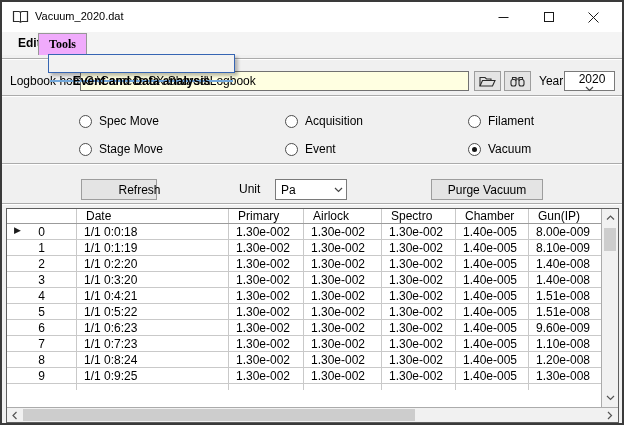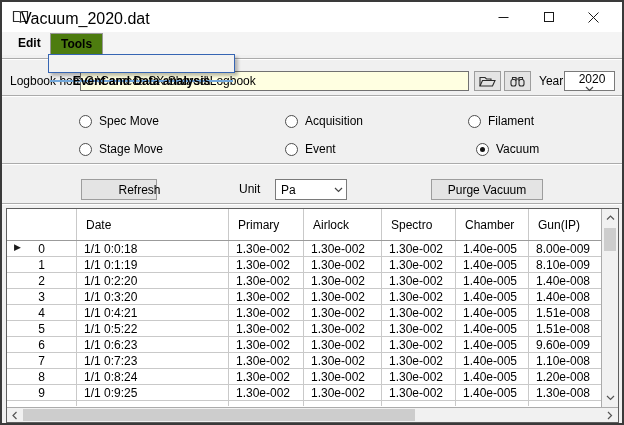--- a/index.html
+++ b/index.html
@@ -6,28 +6,28 @@
   *{box-sizing:border-box;}
   .window{
     position:relative;width:624px;height:425px;
     border:2px solid #3a3a3a;background:#f0f0f0;
     font-family:"Liberation Sans",sans-serif;font-size:12px;color:#000;
     overflow:hidden;
   }
   
   .titlebar{position:absolute;left:0;top:0;width:620px;height:30px;background:#ffffff;}
   .title-icon{position:absolute;left:10px;top:7px;width:17px;height:16px;}
-  .title-text{position:absolute;left:19px;top:8px;font-size:16px;}
+  .title-text{position:absolute;left:33px;top:8px;font-size:11px;}
   .capbtn{position:absolute;top:0;width:45px;height:30px;display:flex;align-items:center;justify-content:center;}
   .capbtn.min{left:479px;} .capbtn.max{left:524px;} .capbtn.close{left:569px;}
   
   .menubar{position:absolute;left:0;top:30px;width:620px;height:23px;background:#f4f4f4;}
   .menuitem{position:absolute;top:1px;height:20px;line-height:20px;padding:0 10px;font-weight:bold;}
   .menu-edit{left:6px;}
-  .menu-tools{left:48px;background:#4d7c0f;border:1px solid #979797;border-bottom:none;height:22px;}
+  .menu-tools{left:36px;background:#f0abfc;border:1px solid #979797;border-bottom:none;height:22px;font-family:Liberation Serif, serif;}
   .dropdown{position:absolute;left:46px;top:52px;width:187px;height:19px;background:#f2f2f2;
     border:1px solid #3665b3;box-shadow:3px 3px 3px rgba(0,0,0,.25);z-index:20;}
   .dropdown-item{position:absolute;left:1px;right:1px;top:1px;bottom:1px;background:#cde6f7;
     border:1px solid #72a7db;display:flex;align-items:center;justify-content:center;font-weight:bold;margin-top:24px;}
   
   .hline{position:absolute;left:0;width:620px;height:2px;border-top:1px solid #ababab;border-bottom:1px solid #ffffff;}
   
   .lb-label{position:absolute;left:8px;top:72px;}
   .lb-field{position:absolute;left:78px;top:69px;width:389px;height:20px;background:#ffffe1;
     border:1px solid #717171;padding:2px 20px 0 4px;white-space:nowrap;overflow:hidden;}
@@ -46,21 +46,21 @@
   
   .pushbtn{position:absolute;height:21px;background:#e4e4e4;border:1px solid #9d9d9d;
     display:flex;align-items:center;justify-content:center;}
   .btn-refresh{left:79px;top:177px;width:76px;padding-left:41px;}
   .unit-label{position:absolute;left:237px;top:180px;}
   .combo-unit{left:273px;top:177px;width:72px;height:21px;}
   .btn-purge{left:429px;top:177px;width:112px;}
   
   .table{position:absolute;left:4px;top:206px;width:613px;height:215px;border:1px solid #5e5e5e;background:#fff;}
   .grid{position:absolute;left:0;top:0;width:594px;height:197px;overflow:hidden;}
-  .thead{display:flex;height:32px;border-bottom:1px solid #9b9b9b;background:#fff;}
+  .thead{display:flex;height:15px;border-bottom:1px solid #9b9b9b;background:#fff;}
   .trow{display:flex;height:16px;border-bottom:1px solid #c9c9c9;background:#fff;}
   .trow.partial{height:6px;border-bottom:none;}
   .cell{border-right:1px solid #c9c9c9;overflow:hidden;white-space:nowrap;display:flex;align-items:center;}
   .c0{width:70px;justify-content:center;position:relative;}
   .c1{width:152px;} .c2{width:75px;} .c3{width:78px;} .c4{width:74px;} .c5{width:73px;}
   .c6{width:72px;border-right:none;}
   .thead .cell{padding-left:9px;}
   .thead .c0{padding-left:0;}
   .trow .cell{padding-left:7px;}
   .trow .c0{padding-left:0;}
@@ -163,21 +163,21 @@
       <span>Filament</span>
     </div>
   <div class="opt" style="left:77px;top:140px;">
       <span class="radio"></span>
       <span>Stage Move</span>
     </div>
   <div class="opt" style="left:283px;top:140px;">
       <span class="radio"></span>
       <span>Event</span>
     </div>
-  <div class="opt selected" style="left:466px;top:140px;margin-left:8px;">
+  <div class="opt selected" style="left:466px;top:140px;">
       <span class="radio"></span>
       <span>Vacuum</span>
     </div>
 
   <div class="pushbtn btn-refresh">Refresh</div>
   <span class="unit-label">Unit</span>
   <div class="combo combo-unit">
     <span class="val">Pa</span>
     <span class="chev">
       <svg width="9" height="6" viewBox="0 0 9 6">

